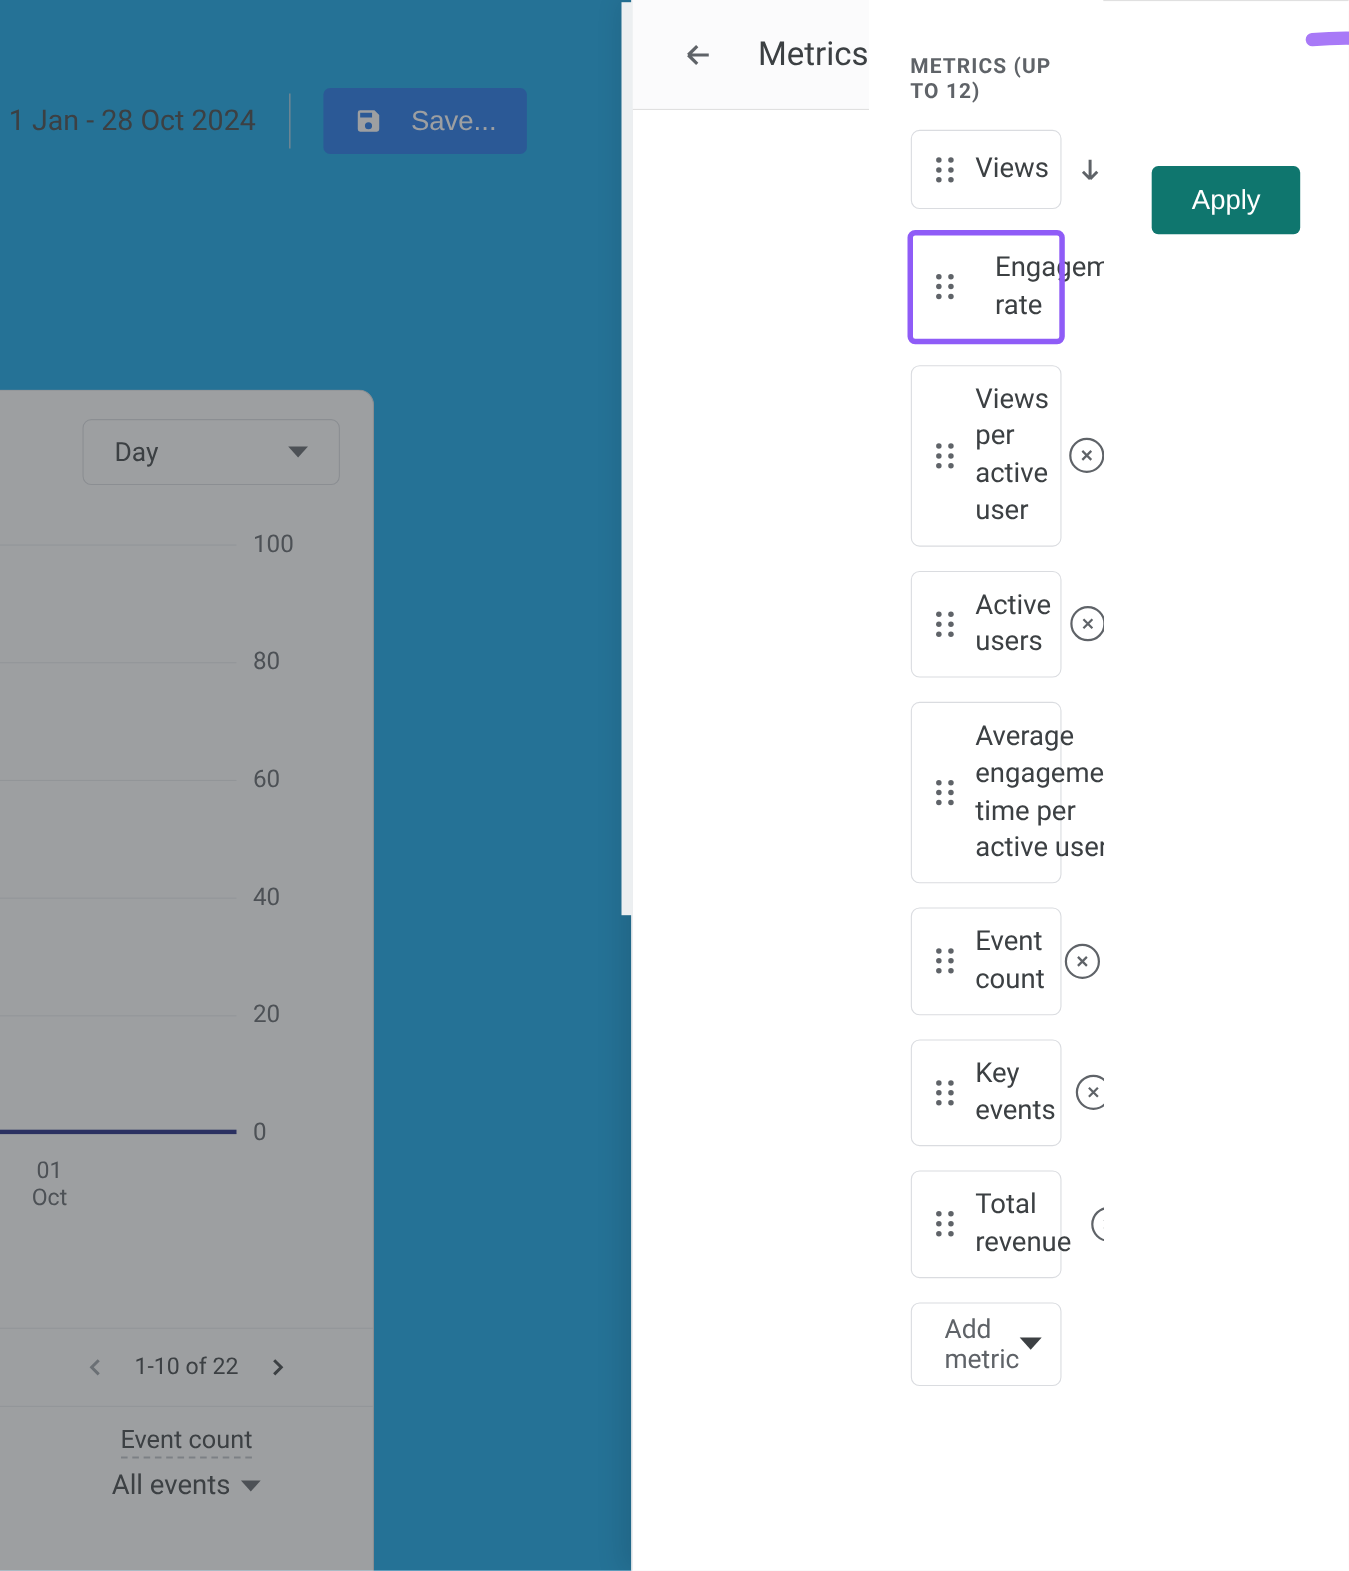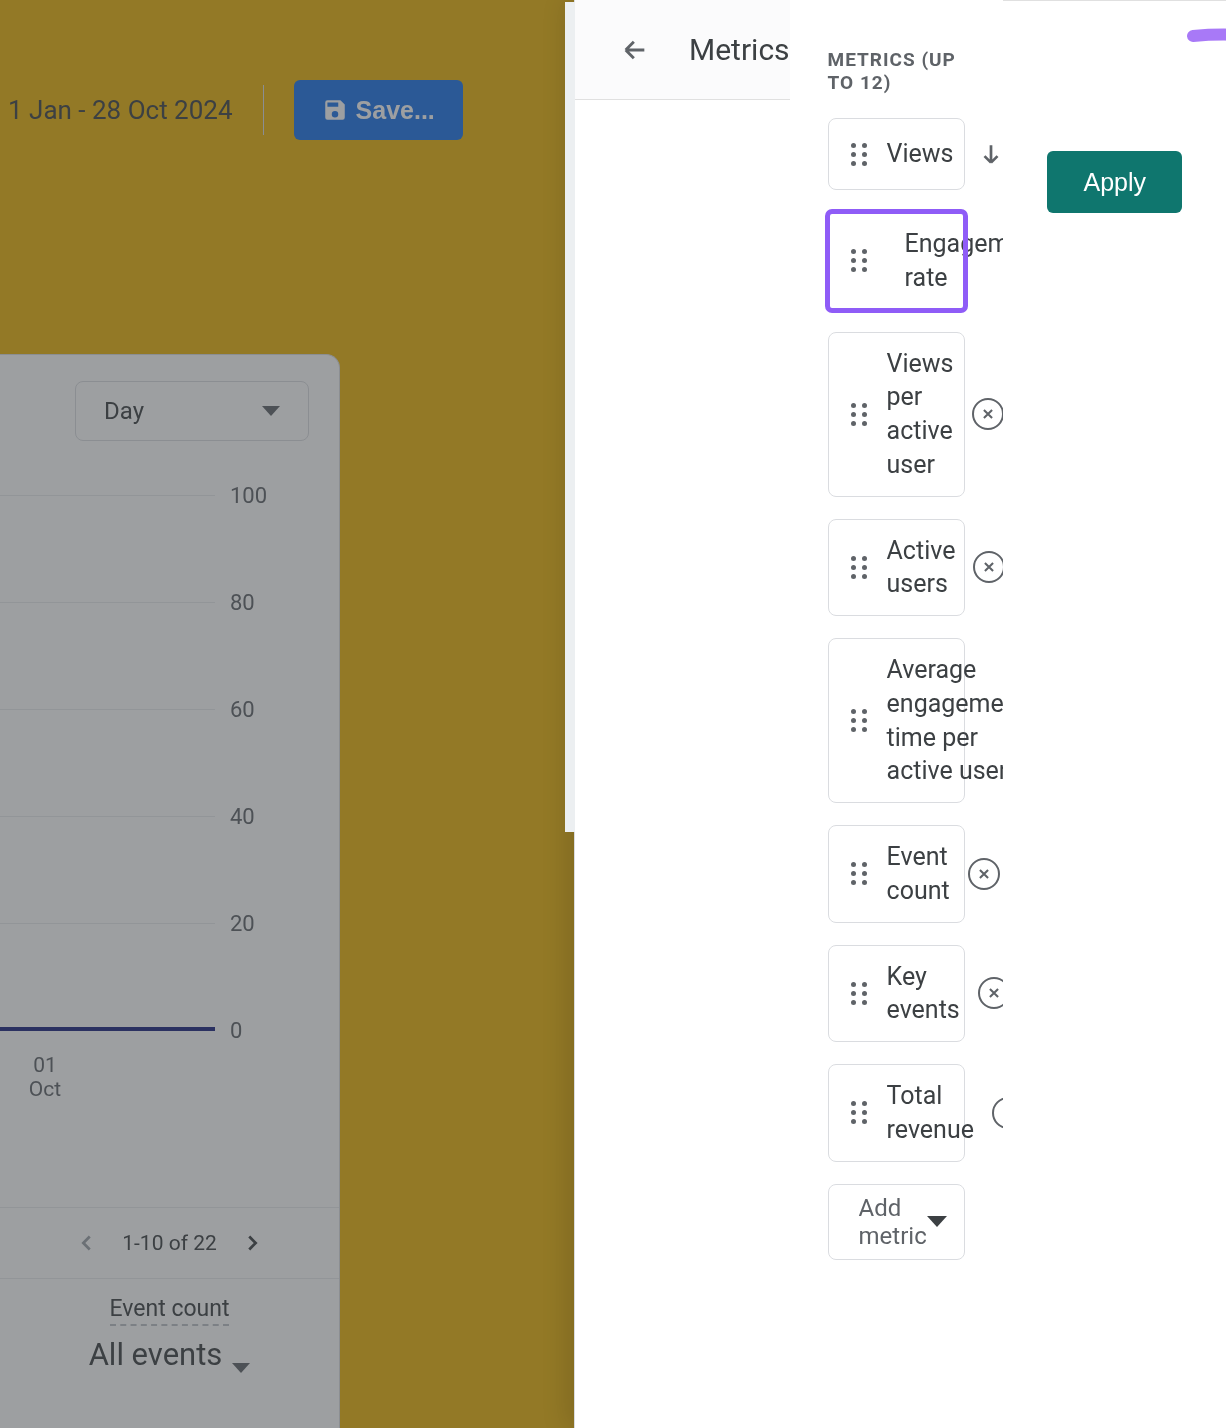--- a/index.html
+++ b/index.html
@@ -12,21 +12,21 @@
     overflow: hidden;
     background: #fff;
   }
 
   
   .bg-left {
     position: absolute;
     left: 0; top: 0;
     width: 574px;
     height: 1428px;
-    background: #eab308;
+    background: #0ea5e9;
   }
   .dim-overlay {
     position: absolute;
     left: 0; top: 0;
     width: 574px;
     height: 1428px;
     background: rgba(60,64,67,0.5);
     z-index: 50;
     pointer-events: none;
   }
@@ -51,24 +51,24 @@
     background: #dadce0;
   }
   .save-btn {
     background: #1a73e8;
     color: #fff;
     border: none;
     border-radius: 6px;
     height: 60px;
     padding: 0 28px;
     font-size: 25px;
-    font-weight: 700;
-    display: flex;
-    align-items: center;
-    gap: 8px;
+    font-weight: 400;
+    display: flex;
+    align-items: center;
+    gap: 26px;
     cursor: pointer;
   }
   .save-icon { width: 26px; height: 26px; display:flex; align-items:center; justify-content:center; }
 
   .card {
     position: absolute;
     left: 0; top: 314px;
     width: 340px;
     height: 1108px;
     background: #fff;
@@ -157,24 +157,24 @@
   }
   .evcount-title {
     font-size: 23px;
     color: #3c4043;
     border-bottom: 2px dashed #bdc1c6;
     display: inline-block;
     padding-bottom: 2px;
   }
   .evcount-filter {
     margin-top: 10px;
-    font-size: 31px;
+    font-size: 25px;
     color: #3c4043;
     display: inline-flex;
-    align-items: flex-end;
+    align-items: center;
     gap: 10px;
     cursor: pointer;
   }
 
   
   .panel {
     position: absolute;
     left: 574px; top: 0;
     width: 652px;
     height: 1428px;

